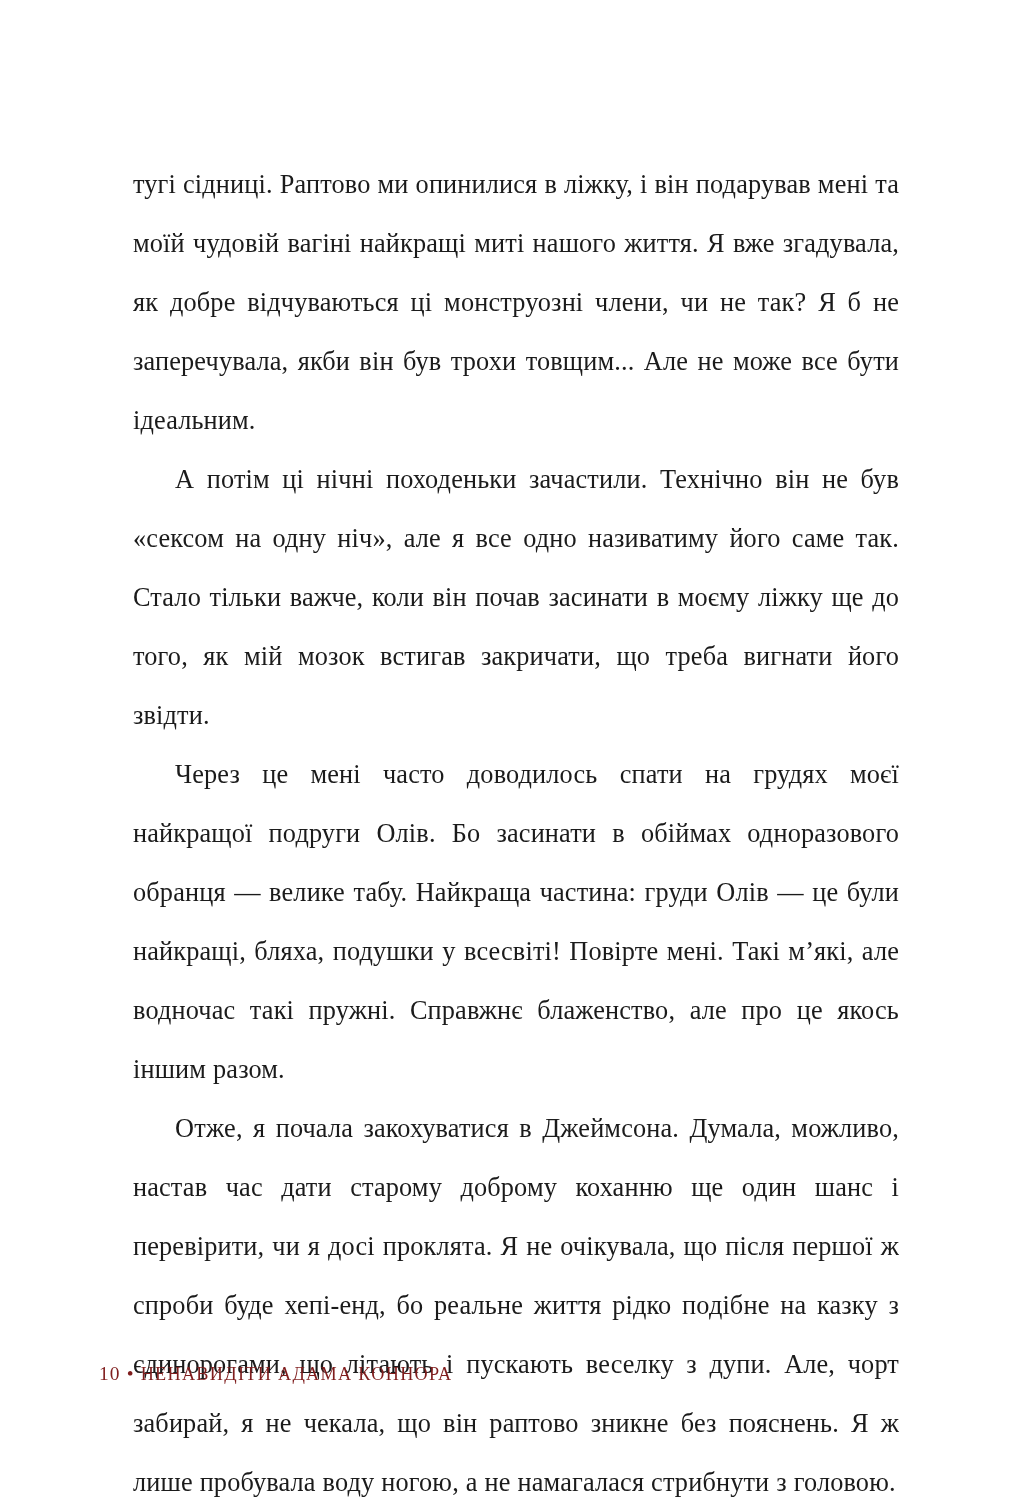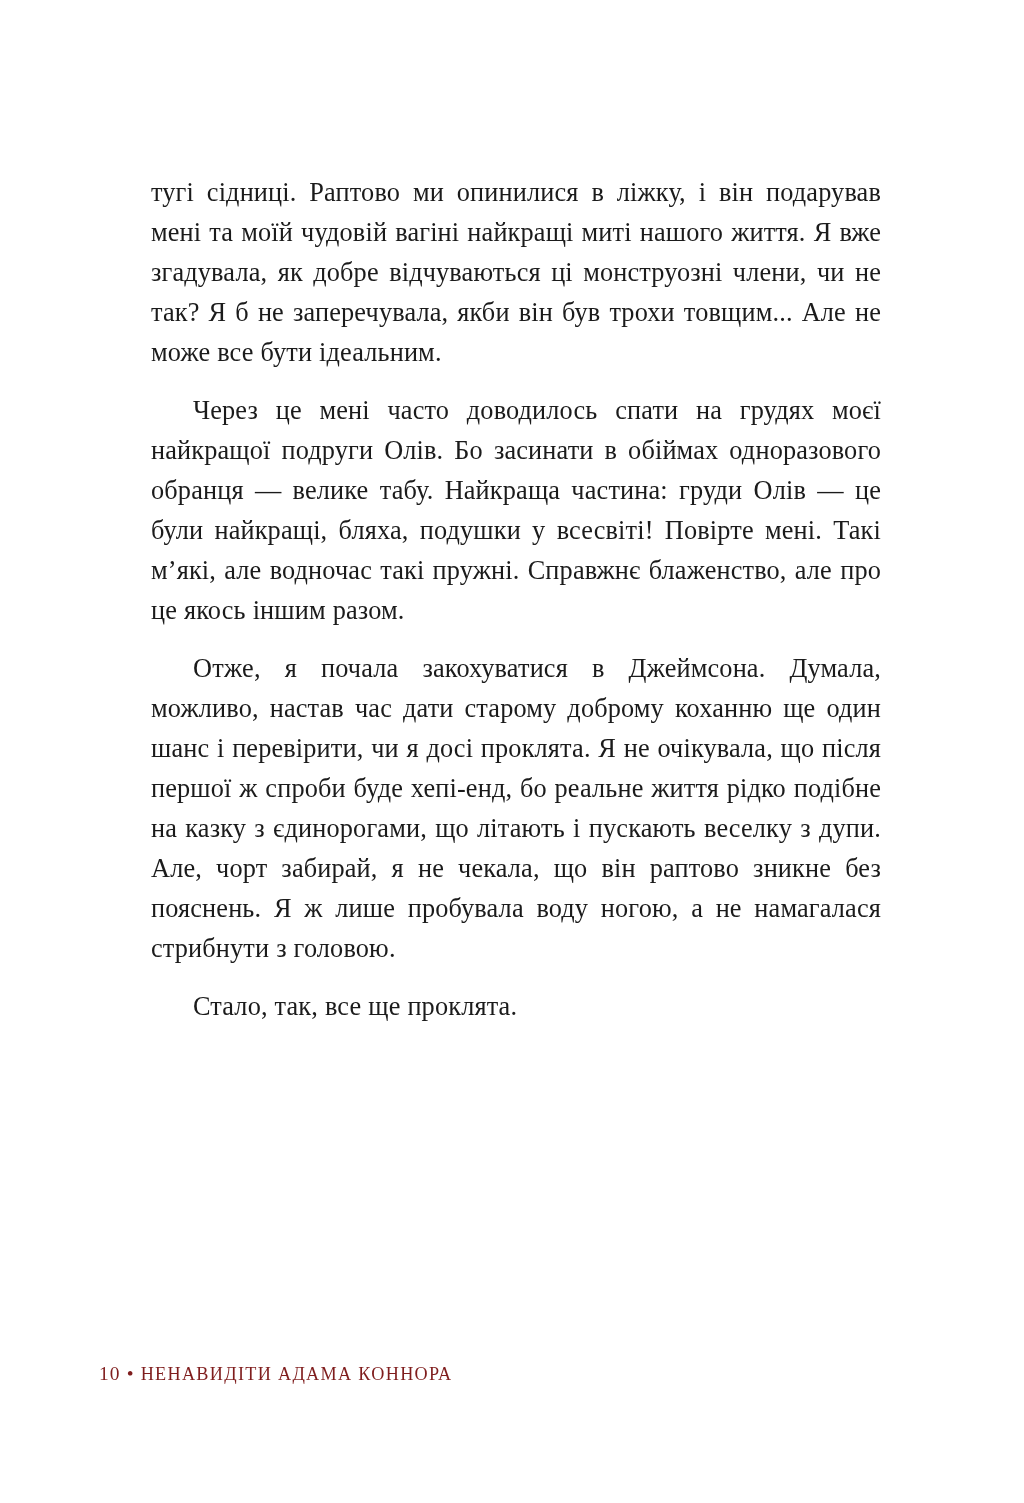--- a/index.html
+++ b/index.html
@@ -17,23 +17,23 @@
     color: #1b1b1b;
     overflow: hidden;
   }
   .text-block {
     position: absolute;
     left: 133px;
     top: 155px;
     width: 766px;
   }
   .para {
-    margin: 18px;
+    margin: 0;
     font-size: 26.3px;
-    line-height: 40px;
+    line-height: 59px;
     text-align: justify;
     text-justify: inter-word;
     letter-spacing: 0.15px;
     word-spacing: 0.2px;
     hyphens: manual;
   }
   .para.indent {
     text-indent: 42px;
   }
   .footer {
@@ -60,20 +60,21 @@
     letter-spacing: 1.3px;
   }
 </style>
 </head>
 <body>
 
 <div class="page">
 
   <div class="text-block">
     <p class="para">тугі сідниці. Раптово ми опинилися в ліжку, і він подарував мені та моїй чудовій вагіні найкращі миті нашого життя. Я вже згадувала, як добре відчуваються ці монструозні члени, чи не так? Я б не заперечувала, якби він був трохи товщим... Але не може все бути ідеальним.</p>
+    <p class="para indent">А потім ці нічні походеньки зачастили. Технічно він не був «сексом на одну ніч», але я все одно називатиму його саме так. Стало тільки важче, коли він почав засинати в моєму ліжку ще до того, як мій мозок встигав закричати, що треба вигнати його звідти.</p>
     <p class="para indent">Через це мені часто доводилось спати на грудях моєї найкращої подруги Олів. Бо засинати в обіймах одноразового обранця — велике табу. Найкраща частина: груди Олів — це були найкращі, бляха, подушки у всесвіті! Повірте мені. Такі м’які, але водночас такі пружні. Справжнє блаженство, але про це якось іншим разом.</p>
     <p class="para indent">Отже, я почала закохуватися в Джеймсона. Думала, можливо, настав час дати старому доброму коханню ще один шанс і перевірити, чи я досі проклята. Я не очікувала, що після першої ж спроби буде хепі-енд, бо реальне життя рідко подібне на казку з єдинорогами, що літають і пускають веселку з дупи. Але, чорт забирай, я не чекала, що він раптово зникне без пояснень. Я ж лише пробувала воду ногою, а не намагалася стрибнути з головою.</p>
     <p class="para indent">Стало, так, все ще проклята.</p>
   </div>
 
   <div class="footer">
     <span class="pgnum">10</span><span class="sep">•</span><span class="title">НЕНАВИДІТИ АДАМА КОННОРА</span>
   </div>
 
 </div>

